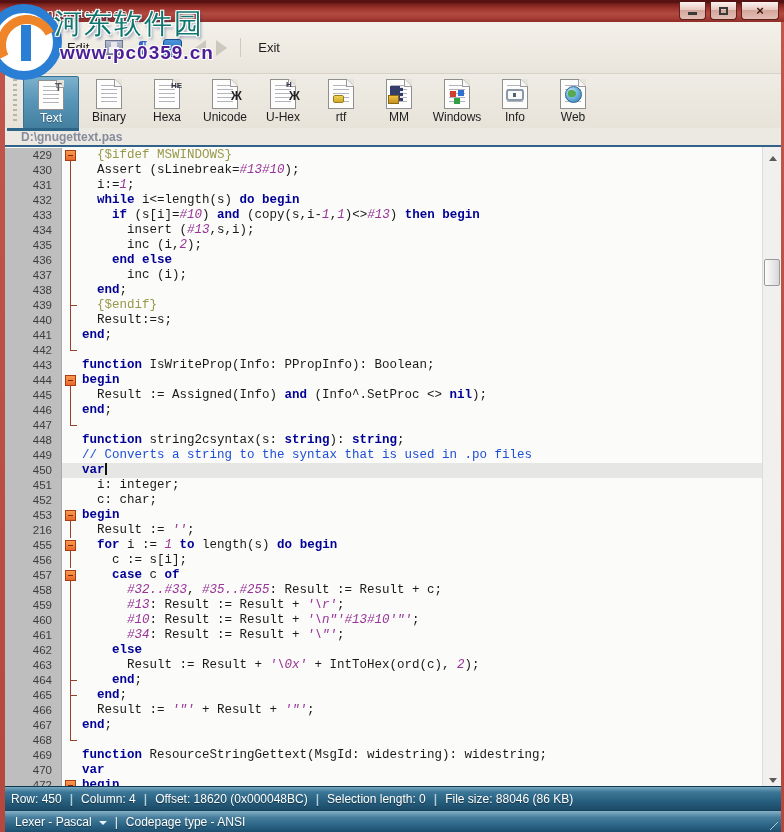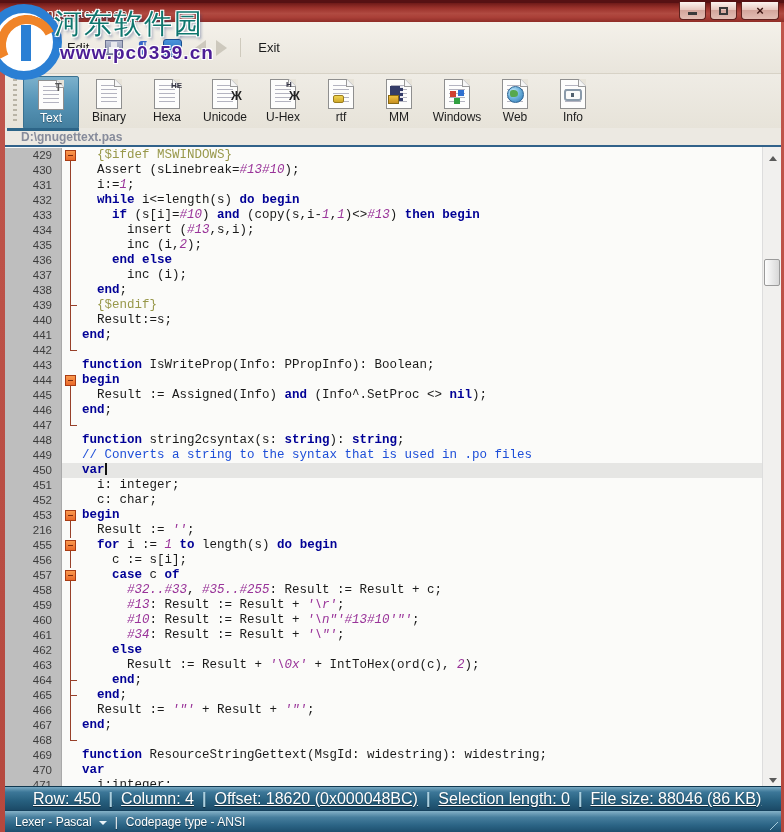--- a/index.html
+++ b/index.html
@@ -129,24 +129,24 @@
   .sbtn { position:absolute; left:0; width:19px; height:17px; background:#f1f0ee; text-align:center; }
   .sbtn.up { top:0; } .sbtn.down { bottom:0; }
   .tri-up { display:inline-block; margin-top:6px; width:0; height:0;
     border-left:4px solid transparent; border-right:4px solid transparent; border-bottom:5px solid #5a5a5a; }
   .tri-down { display:inline-block; margin-top:7px; width:0; height:0;
     border-left:4px solid transparent; border-right:4px solid transparent; border-top:5px solid #5a5a5a; }
   .thumb { position:absolute; left:1px; top:112px; width:16px; height:27px; border:1px solid #9a9a9a;
     border-radius:2px; background:linear-gradient(90deg,#fdfdfd,#d8d8d8); }
 
   
-  .statusbar { height:24px; border-top:1px solid #11384f; color:#fff; font-size:16px;
+  .statusbar { height:24px; border-top:1px solid #11384f; color:#fff; font-size:12px;
     background:linear-gradient(180deg,#79a9c2 0%,#3c7798 22%,#27607f 60%,#1b4a67 100%);
-    display:flex; align-items:center; padding-left:28px;
-    text-shadow:0 1px 1px rgba(0,0,0,.45);text-decoration:underline; }
+    display:flex; align-items:center; padding-left:6px;
+    text-shadow:0 1px 1px rgba(0,0,0,.45); }
   .statusbar .seg { margin-right:8px; }
   .statusbar .sep { color:#aacfdf; margin-right:8px; font-weight:bold; }
   .lexerbar { height:22px; border-top:1px solid #15405c; color:#fff; font-size:12px;
     background:linear-gradient(180deg,#85b2c8 0%,#477e9d 30%,#2b6485 68%,#1d4f6e 100%);
     display:flex; align-items:center; padding-left:10px; position:relative;
     text-shadow:0 1px 1px rgba(0,0,0,.45); }
   .dd-arrow { display:inline-block; width:0; height:0; margin:2px 8px 0 7px;
     border-left:4px solid transparent; border-right:4px solid transparent; border-top:4px solid #e8f2f7; }
   .grip { position:absolute; right:3px; bottom:2px; width:15px; height:15px;
     background:repeating-linear-gradient(135deg, transparent 0 3px, #a9cddd 3px 4px, transparent 4px 6px);
@@ -254,35 +254,35 @@
             <div class="tlabel" data-name="toolbar-button-label">MM</div>
           </div>
           <div class="tbtn" data-name="toolbar-button-windows">
             <div class="doc-icon" data-name="windows-doc-icon">
               <i class="doc-lines"></i>
               <i class="fold-corner"></i>
               <i class="acc"></i>
             </div>
             <div class="tlabel" data-name="toolbar-button-label">Windows</div>
           </div>
+          <div class="tbtn" data-name="toolbar-button-info">
+            <div class="doc-icon" data-name="info-doc-icon">
+              <i class="doc-lines"></i>
+              <i class="fold-corner"></i>
+              <i class="acc"></i>
+            </div>
+            <div class="tlabel" data-name="toolbar-button-label">Info</div>
+          </div>
           <div class="tbtn" data-name="toolbar-button-web">
             <div class="doc-icon" data-name="web-doc-icon">
               <i class="doc-lines"></i>
               <i class="fold-corner"></i>
               <i class="acc"></i>
             </div>
             <div class="tlabel" data-name="toolbar-button-label">Web</div>
-          </div>
-          <div class="tbtn" data-name="toolbar-button-info">
-            <div class="doc-icon" data-name="info-doc-icon">
-              <i class="doc-lines"></i>
-              <i class="fold-corner"></i>
-              <i class="acc"></i>
-            </div>
-            <div class="tlabel" data-name="toolbar-button-label">Info</div>
           </div>
         </div>
     </div>
 
     <div class="pathbar" data-name="path-bar">
       <div class="tab-underline" data-name="selected-tab-indicator"></div>
       <span data-name="file-path">D:\gnugettext.pas</span>
     </div>
 
     <div class="editor" data-name="code-editor">
@@ -499,25 +499,20 @@
           </div>
           <div class="row" data-name="code-line">
             <div class="ln" data-name="line-number">469</div>
             <div class="fold f-none" data-name="fold-margin"></div>
             <div class="code" data-name="code-text"><span class="tk-k">function</span><span class="tk-p"> ResourceStringGettext(MsgId: widestring): widestring;</span></div>
           </div>
           <div class="row" data-name="code-line">
             <div class="ln" data-name="line-number">470</div>
             <div class="fold f-none" data-name="fold-margin"></div>
             <div class="code" data-name="code-text"><span class="tk-k">var</span></div>
-          </div>
-          <div class="row" data-name="code-line">
-            <div class="ln" data-name="line-number">471</div>
-            <div class="fold f-none" data-name="fold-margin"></div>
-            <div class="code" data-name="code-text"><span class="tk-p">  i:integer;</span></div>
           </div>
           <div class="row" data-name="code-line">
             <div class="ln" data-name="line-number">472</div>
             <div class="fold f-box" data-name="fold-margin">
               <div class="fbox" data-name="fold-toggle-icon"></div>
             </div>
             <div class="code" data-name="code-text"><span class="tk-k">begin</span></div>
           </div>
         </div>
       <div class="vscroll" data-name="vertical-scrollbar">

